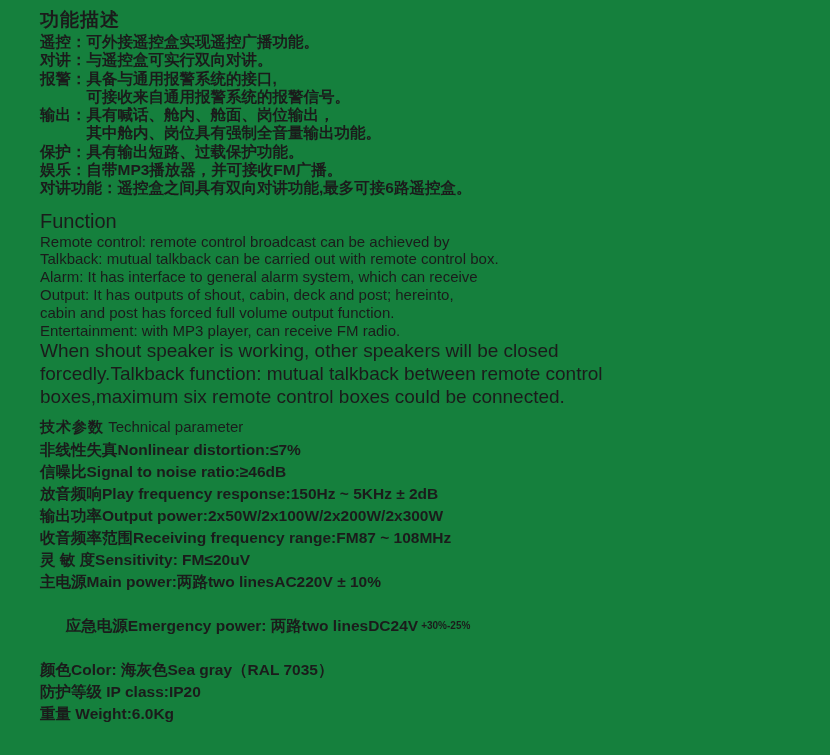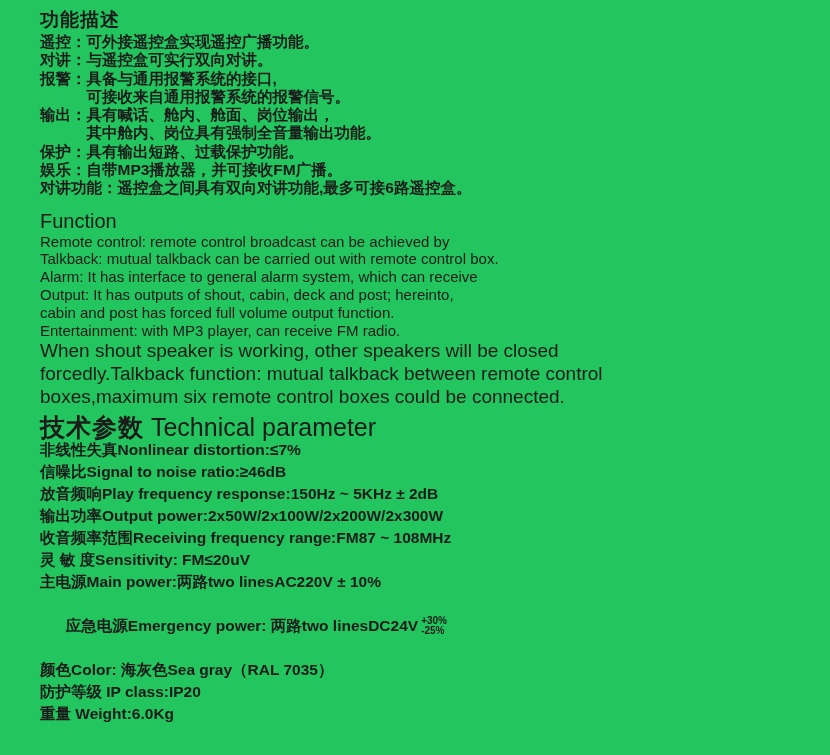--- a/index.html
+++ b/index.html
@@ -12,21 +12,21 @@
     height: 755px;
     overflow: hidden;
     font-family: "Liberation Sans", "DejaVu Sans", sans-serif;
     color: #1b1b1b;
   }
   .page {
     box-sizing: border-box;
     width: 830px;
     height: 755px;
     padding: 8px 30px 18px 40px;
-    background: #22c55e;
+    background: #15803d;
   }
 
   
   .cn-heading {
     font-size: 19px;
     font-weight: bold;
     line-height: 23px;
     margin: 0 0 2px 0;
     letter-spacing: 1px;
   }
@@ -54,35 +54,35 @@
     font-size: 15px;
     line-height: 17.8px;
   }
   .em-line {
     font-size: 19px;
     line-height: 23px;
   }
 
   
   .tech-heading {
-    font-size: 25px;
+    font-size: 15px;
     line-height: 24px;
     margin-top: 7px;
   }
   .tech-heading .th-cn { font-weight: bold; letter-spacing: 1px; }
   .tech-heading .th-en { font-weight: normal; }
   .tech-line {
     font-size: 15.5px;
     font-weight: bold;
     line-height: 22px;
     white-space: pre-wrap;
   }
   .tol-stack {
     display: inline-flex;
-    flex-direction: column;
+    flex-direction: row;
     vertical-align: middle;
     font-size: 10px;
     line-height: 10px;
     font-weight: bold;
     margin-left: 3px;
     position: relative;
     top: -1px;
   }
 </style>
 </head>

